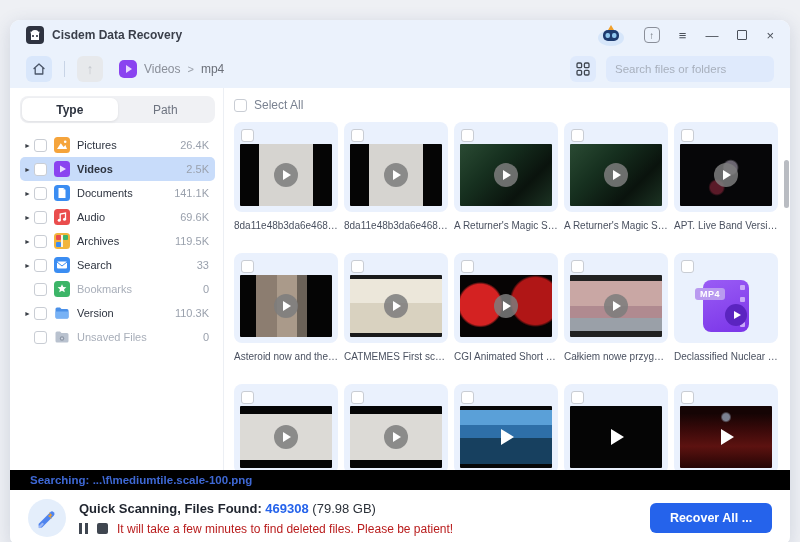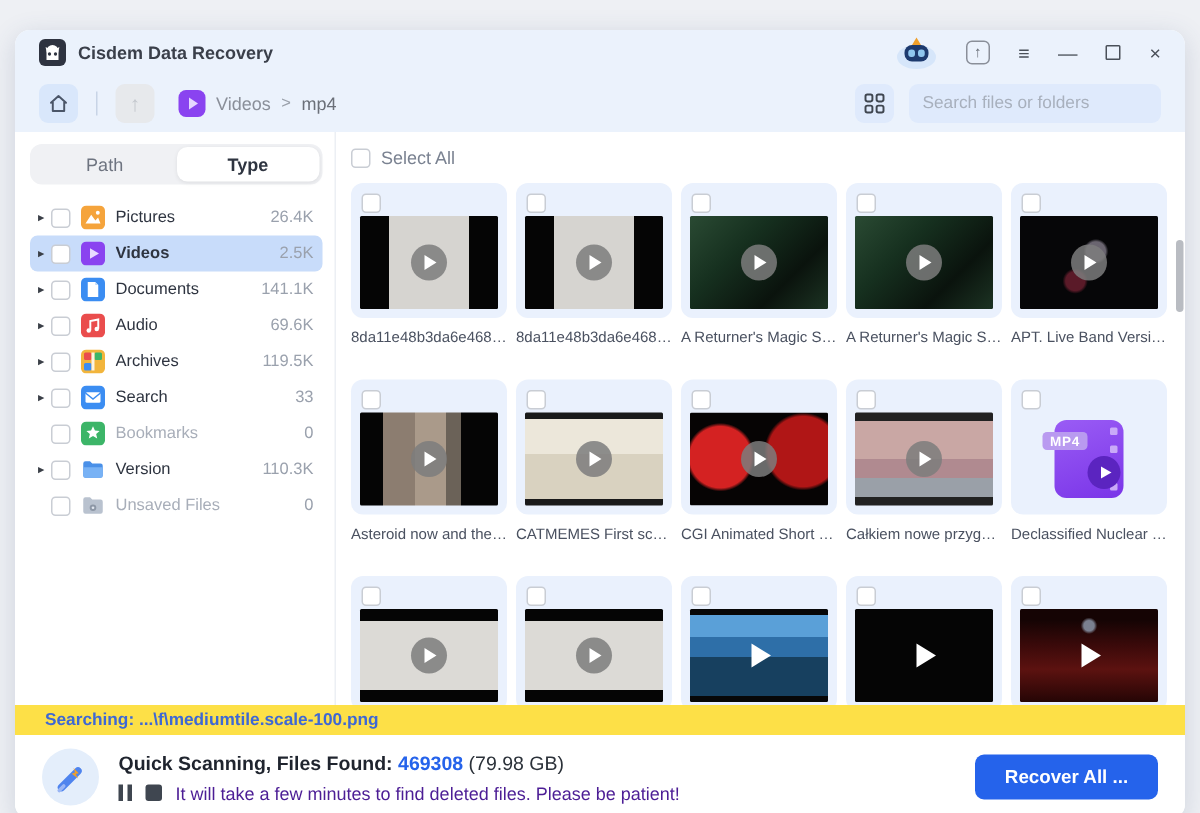--- a/index.html
+++ b/index.html
@@ -87,33 +87,33 @@
   .mp4file .holes { position:absolute; right:4px; top:5px; bottom:5px; width:5px; display:flex; flex-direction:column; justify-content:space-between; }
   .mp4file .holes i { display:block; width:5px; height:5px; background:#c9aaf8; border-radius:1px; }
   .mp4badge { position:absolute; left:-8px; top:8px; background:#b99af0; color:#fff; font-size:9px; font-weight:bold; padding:1px 5px; border-radius:3px; letter-spacing:.5px; }
   .mp4play { position:absolute; right:2px; bottom:6px; width:22px; height:22px; border-radius:50%; background:#5b24c0; display:flex; align-items:center; justify-content:center; }
   .mp4play::after { content:""; width:0; height:0; border-left:7px solid #fff; border-top:4.5px solid transparent; border-bottom:4.5px solid transparent; margin-left:2px; }
 
   
   .scrollhandle { position:absolute; right:1px; top:72px; width:5px; height:48px; background:#b9bcc2; border-radius:3px; }
 
   
-  .searchstrip { height:20px; background:#fde047; flex:0 0 auto; display:flex; align-items:center; padding:0 20px; }
+  .searchstrip { height:20px; background:#000000; flex:0 0 auto; display:flex; align-items:center; padding:0 20px; }
   .searchstrip span { font-size:11.5px; font-weight:bold; color:#3e68d4; }
   .footer { height:56px; background:#fff; flex:0 0 auto; display:flex; align-items:center; padding:0 18px; }
   .scan-ic { width:38px; height:38px; border-radius:50%; background:#e4eefb; flex:0 0 38px; display:flex; align-items:center; justify-content:center; }
   .scan-info { margin-left:13px; }
   .scanline1 { font-size:13px; color:#1f242e; font-weight:bold; }
   .scanline1 .count { color:#2563eb;margin-top:16px; }
   .scanline1 .size { font-weight:normal; color:#2b3139; }
   .scanline2 { display:flex; align-items:center; gap:9px; margin-top:6px; }
   .pausebtn { display:flex; gap:3px; }
   .pausebtn i { display:block; width:3px; height:11px; background:#3f4650; }
   .stopbtn { width:11px; height:11px; background:#3f4650; border-radius:2px; }
-  .hint { font-size:12px; color:#4c1d95; }
+  .hint { font-size:12px; color:#b91c1c; }
   .recover-btn { margin-left:auto; width:122px; height:30px; background:#2563eb; color:#fff; border:none; border-radius:6px; font-size:12.5px; font-weight:bold; font-family:"Liberation Sans",sans-serif; }
 </style>
 </head>
 <body>
 
 <div class="window">
 
   <div class="titlebar">
     <svg class="logo" viewBox="0 0 18 18">
       <rect x="0" y="0" width="18" height="18" rx="4" fill="#2e3340"></rect>
@@ -174,22 +174,22 @@
           <line x1="8.6" y1="8.6" x2="12" y2="12" stroke="#6b7280" stroke-width="1.3" stroke-linecap="round"></line>
         </svg>
       </div>
     </div>
   </div>
 
   <div class="content">
 
     <div class="sidebar">
       <div class="tabs">
+        <div class="tab active">Type</div>
         <div class="tab">Path</div>
-        <div class="tab active">Type</div>
       </div>
 
       <div class="treerow">
         <span class="arrow">►</span>
         <span class="cb"></span>
         <svg class="ticon" viewBox="0 0 16 16">
             <rect width="16" height="16" rx="3.5" fill="#f5a43c"></rect>
             <path d="M3 12 L6.8 6.2 L9.6 10 L11.4 8 L13 12 Z" fill="#fff"></path>
             <circle cx="11.2" cy="4.8" r="1.3" fill="#fff"></circle>
           </svg>

